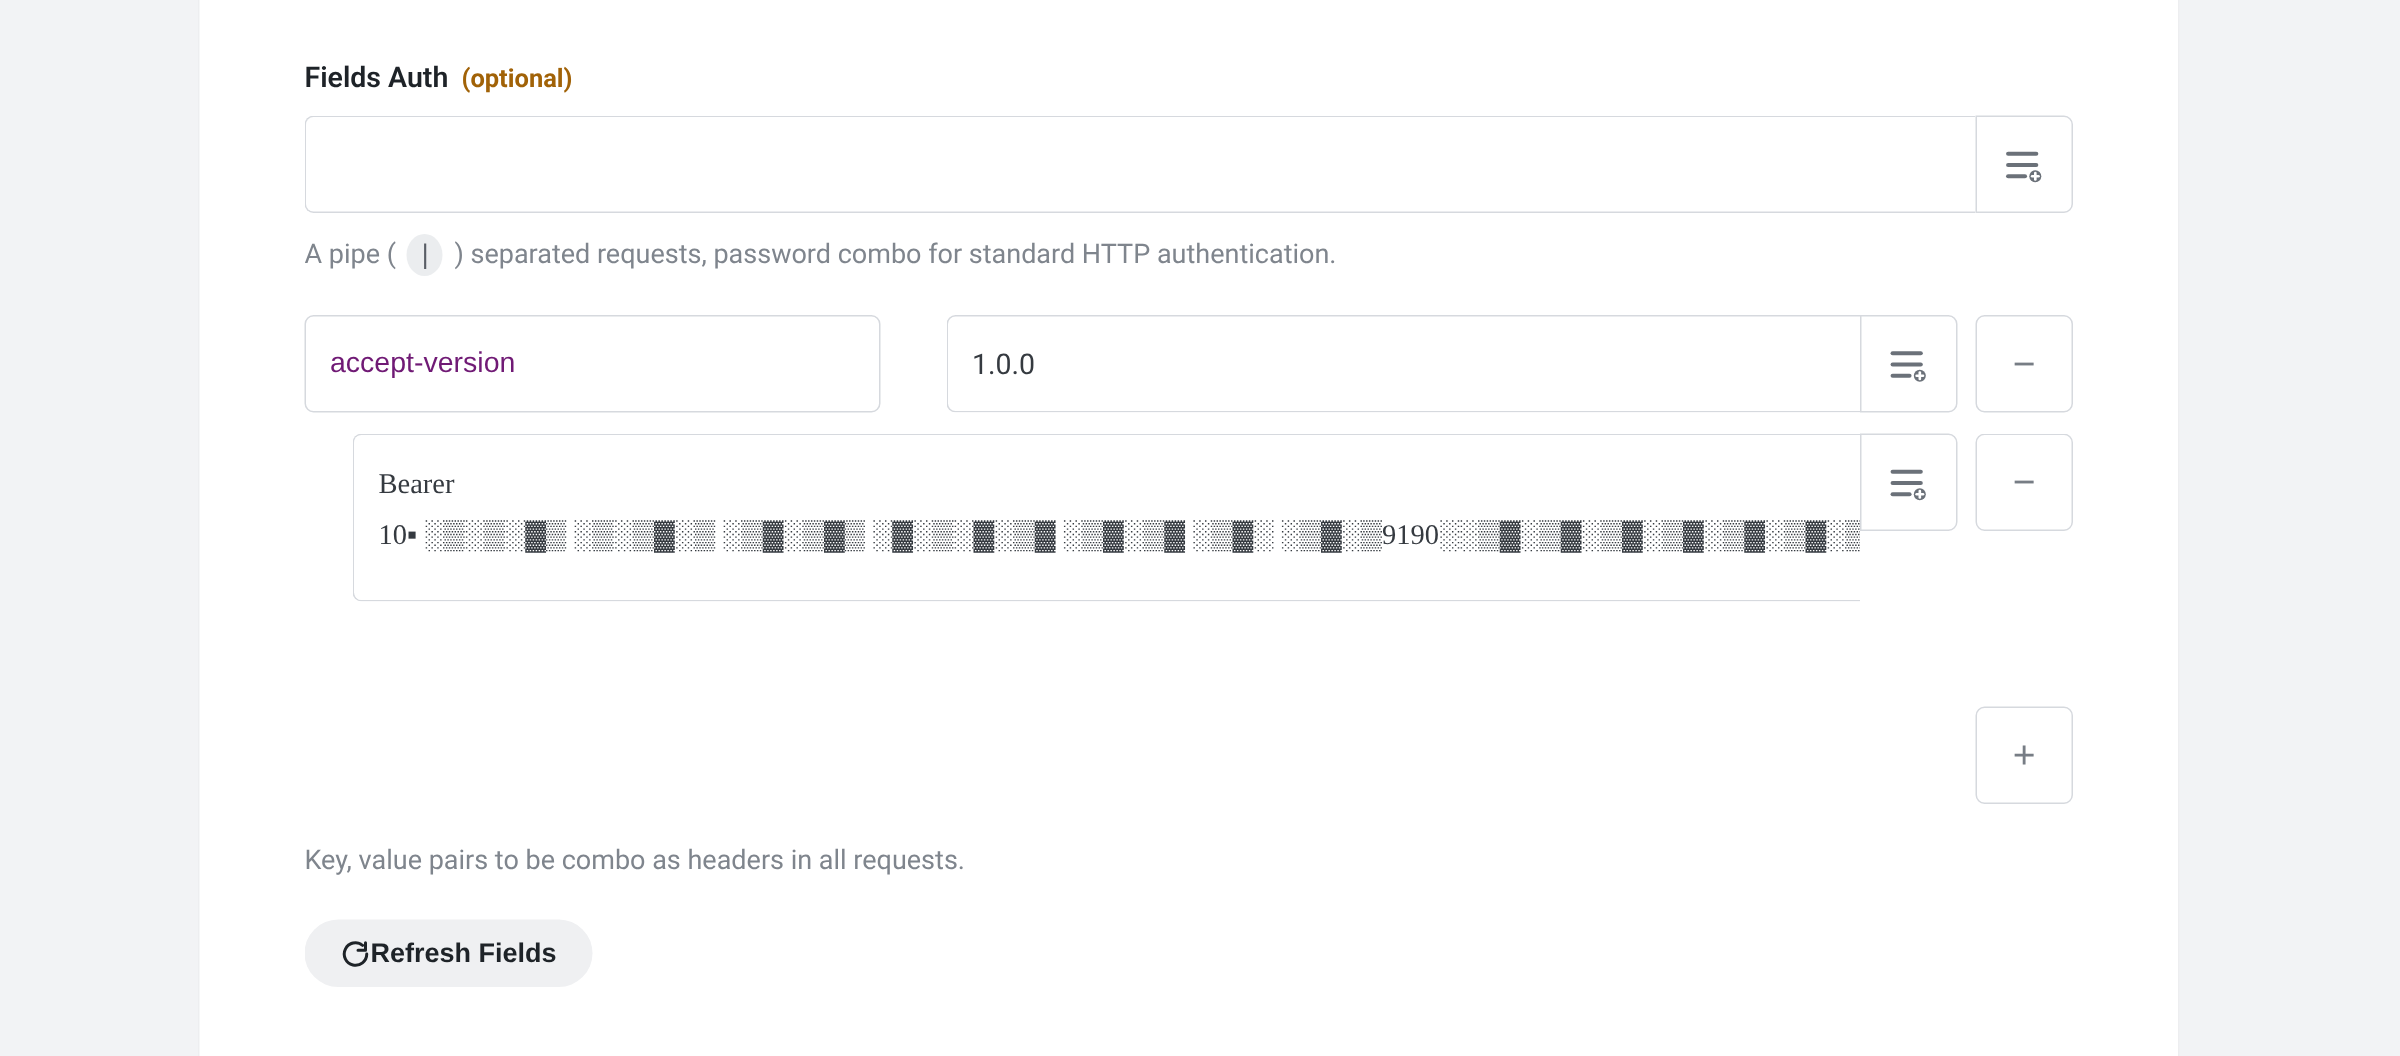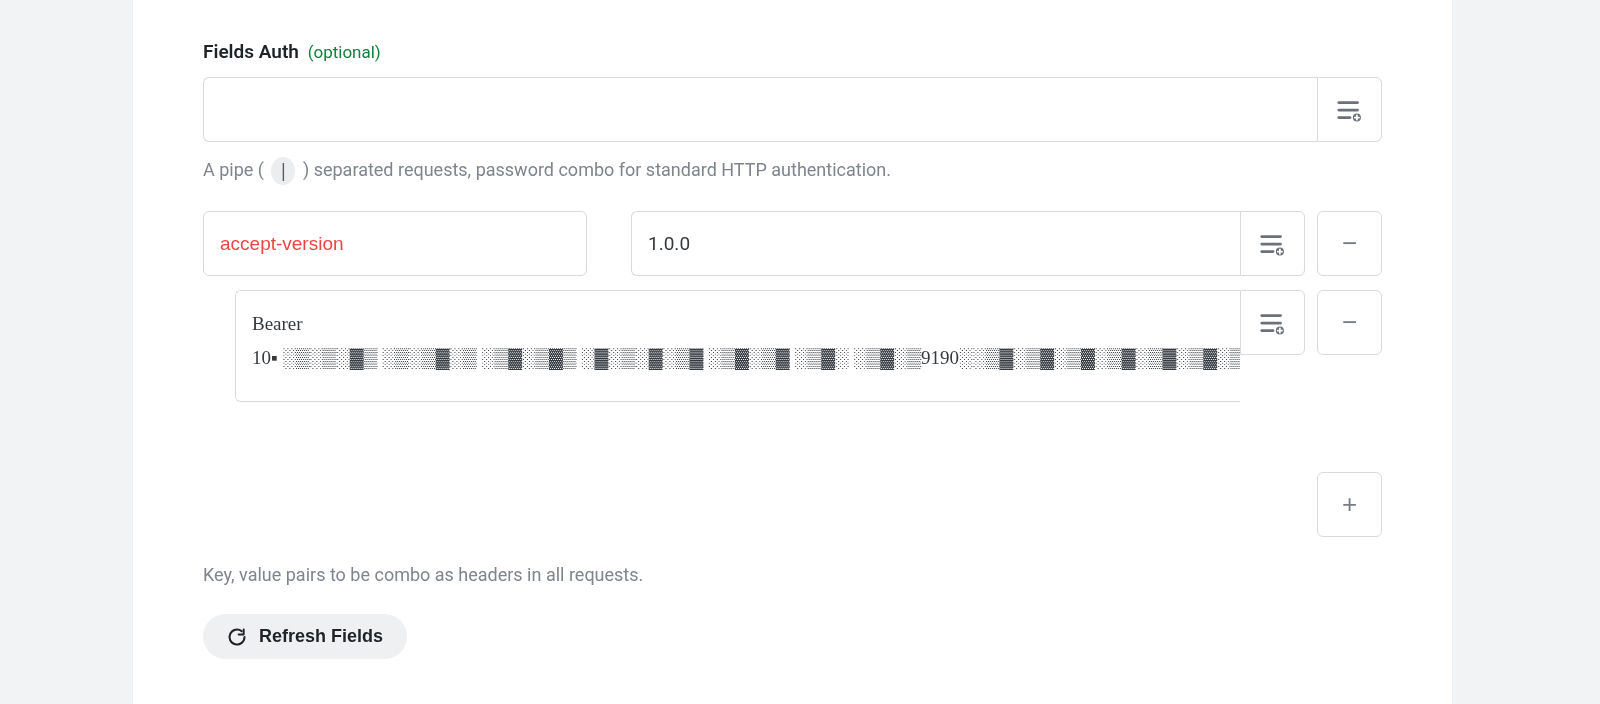--- a/index.html
+++ b/index.html
@@ -32,22 +32,22 @@
   }
   .field-label {
     font-size: 19px;
     font-weight: 600;
     color: #1e2328;
     margin-bottom: 14px;
     margin-top: 10px;
   }
   .optional {
     font-size: 17px;
-    font-weight: 400;
-    color: #15803d;
+    font-weight: 700;
+    color: #a16207;
     margin-left: 4px;
   }
   .row {
     display: flex;
     gap: 12px;
     margin-bottom: 14px;
     align-items: flex-start;
   }
   .input-wrap {
     display: flex;
@@ -65,21 +65,21 @@
     outline: none;
     background: #fff;
   }
   .key-input {
     width: 384px;
     height: 65px;
     border: 1px solid #d6d9de;
     border-radius: 6px;
     padding: 0 16px;
     font-size: 19px;
-    color: #ef4444;
+    color: #701a75;
     outline: none;
     background: #fff;
   }
   .value-wrap {
     display: flex;
     flex: 1;
     padding-left: 32px;
   }
   .value-input {
     flex: 1;
@@ -176,21 +176,20 @@
   }
   .add-row-wrap {
     display: flex;
     justify-content: flex-end;
     margin-top: 70px;
     margin-bottom: 24px;
   }
   .refresh-btn {
     display: inline-flex;
     align-items: center;
-    gap: 12px;
     background: #eff0f2;
     border: none;
     border-radius: 999px;
     padding: 12px 24px;
     font-size: 18px;
     font-weight: 700;
     color: #1e2328;
     cursor: pointer;
   }
   .refresh-btn svg { width: 20px; height: 20px; }

